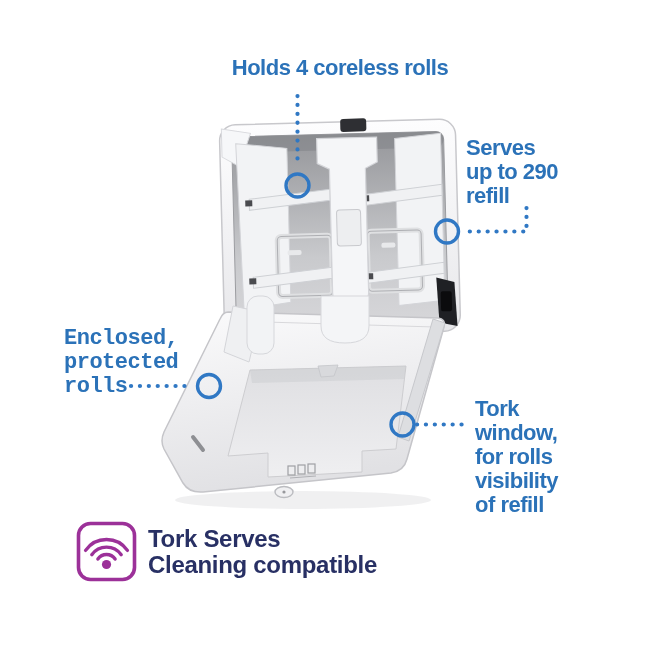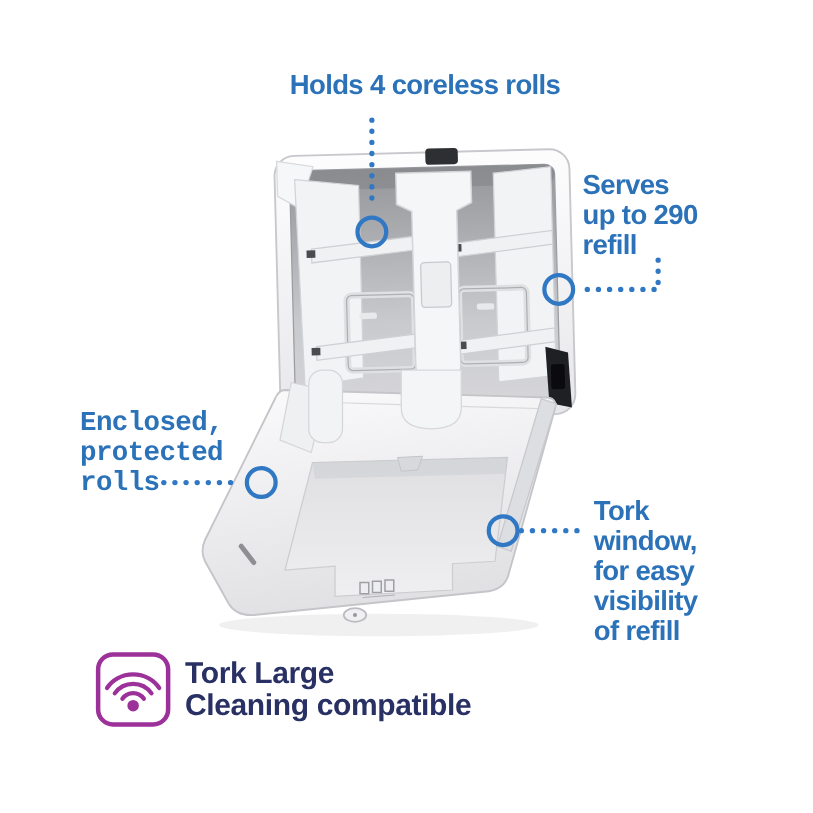--- a/index.html
+++ b/index.html
@@ -149,32 +149,32 @@
 
   <div id="callout-enclosed" class="callout">
     <span class="cl">Enclosed,</span>
     <span class="cl">protected</span>
     <span class="cl">rolls</span>
   </div>
 
   <div id="callout-window" class="callout">
     <span class="cl">Tork</span>
     <span class="cl">window,</span>
-    <span class="cl">for easy</span>
+    <span class="cl">for rolls</span>
     <span class="cl">visibility</span>
     <span class="cl">of refill</span>
   </div>
 
   <div id="footer">
     <svg id="wifi-box" viewBox="0 0 61 61">
       <rect x="2.5" y="2.5" width="56" height="56" rx="12" class="purple-stroke" stroke-width="3.6"></rect>
       <path d="M21.9,38.0 A10.5,10.5 0 0 1 39.1,38.0" class="purple-stroke" stroke-width="3.4"></path>
       <path d="M15.8,33.7 A18,18 0 0 1 45.2,33.7" class="purple-stroke" stroke-width="3.4"></path>
       <path d="M9.6,29.4 A25.5,25.5 0 0 1 51.4,29.4" class="purple-stroke" stroke-width="3.4"></path>
       <circle cx="30.5" cy="43.5" r="4.6" class="purple-fill"></circle>
     </svg>
     <div id="footer-text">
-      <span class="cl">Tork Large</span>
+      <span class="cl">Tork Serves</span>
       <span class="cl">Cleaning compatible</span>
     </div>
   </div>
 
 </div>
 
 </body></html>

